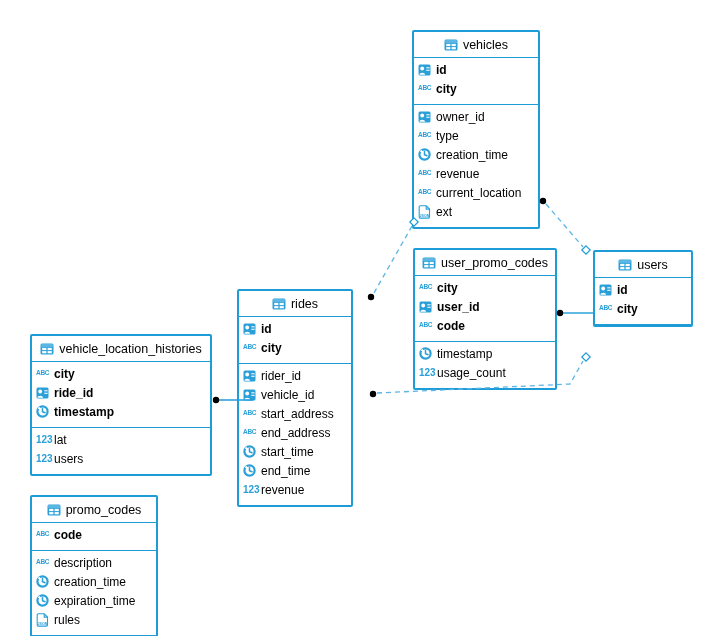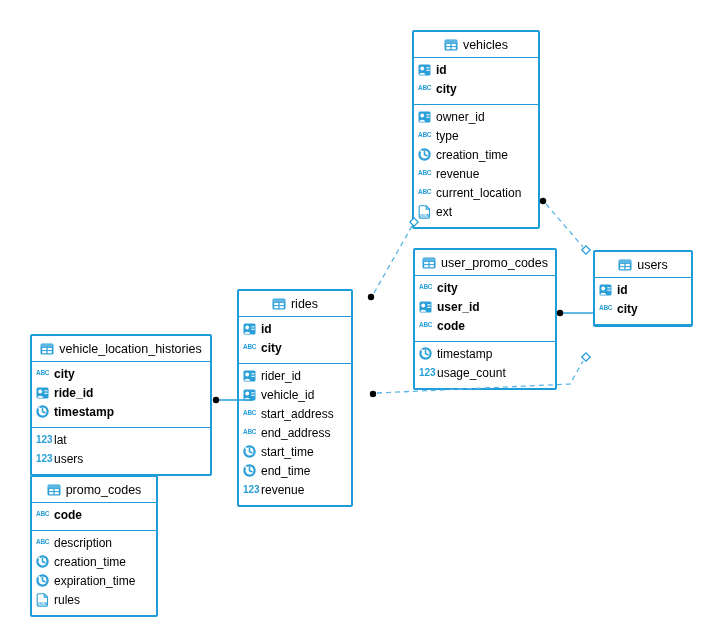--- a/index.html
+++ b/index.html
@@ -394,21 +394,21 @@
             <span class="lbl">lat</span>
           </div>
           <div class="row">
             <span class="icn">
               <span class="txticon num">123</span>
             </span>
             <span class="lbl">users</span>
           </div>
         </div>
       </div>
-      <div class="tbl" style="left: 30px; top: 475px; width: 128px;">
+      <div class="tbl" style="left: 30px; top: 495px; width: 128px;">
         <div class="tbl-header">
           <span style="display: inline-flex;">
             <svg width="14" height="12" viewBox="0 0 14 12">
               <rect x="0.5" y="0.5" width="13" height="11" rx="1.5" fill="#2a9fd8"></rect>
               <rect x="1" y="1" width="12" height="3.2" rx="1.2" fill="#5cb6e3"></rect>
               <rect x="2.2" y="4.9" width="4.2" height="2.2" fill="#fff"></rect>
               <rect x="7.6" y="4.9" width="4.2" height="2.2" fill="#fff"></rect>
               <rect x="2.2" y="8.1" width="4.2" height="2.2" fill="#fff"></rect>
               <rect x="7.6" y="8.1" width="4.2" height="2.2" fill="#fff"></rect>
             </svg>

